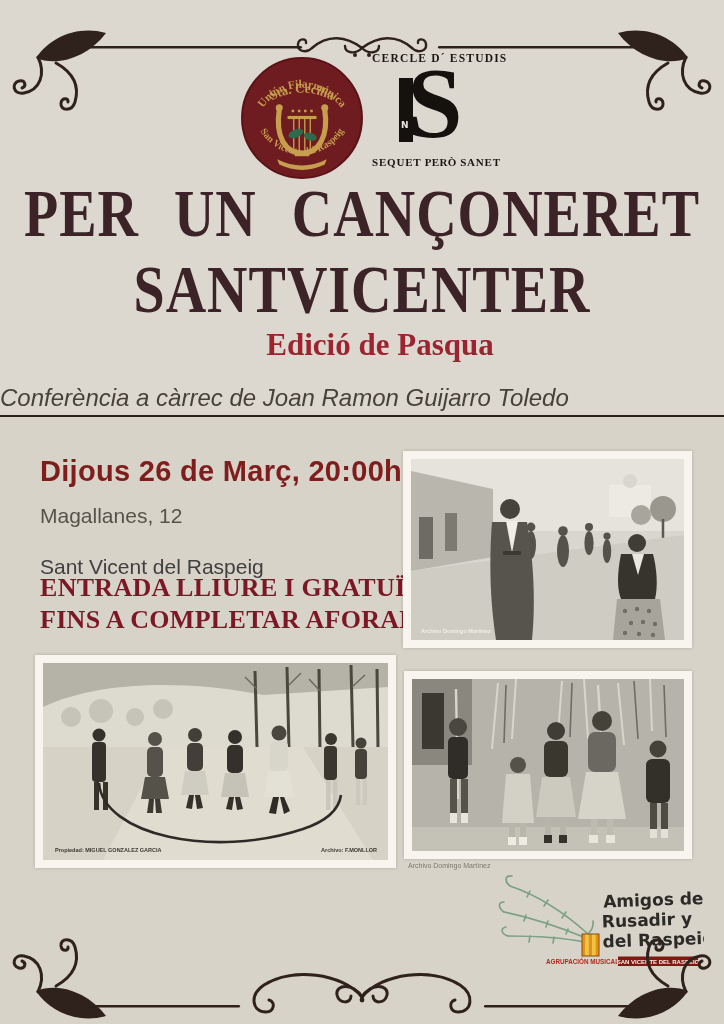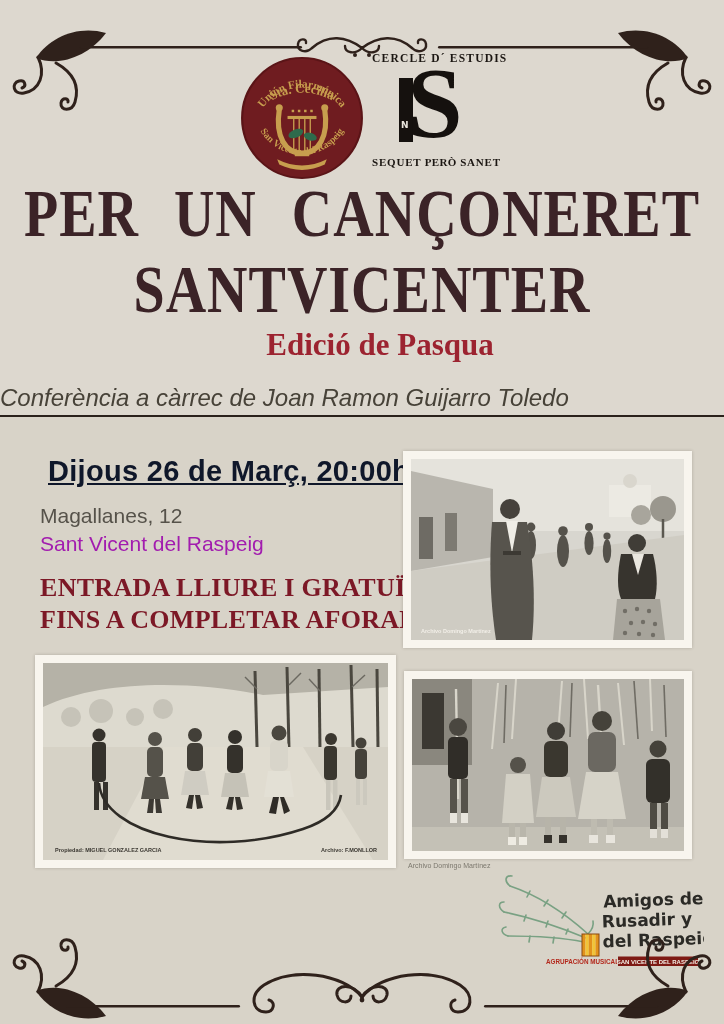--- a/index.html
+++ b/index.html
@@ -30,23 +30,23 @@
   .title-wrap{left:0;top:176px;width:724px;text-align:center;transform:scaleY(1.2);transform-origin:top center;}
   .title-line{font:bold 56px/1.13 "Liberation Serif",serif;color:#3b2327;letter-spacing:1px;}
   .title-line.first{word-spacing:20px;}
   .subtitle{left:0;top:327px;width:724px;text-align:center;
             font:bold 31px "Liberation Serif",serif;color:#9c2330;margin-left:18px;}
   .lecture{left:0;top:384px;width:724px;text-align:left;
            font:italic 24px "Liberation Sans",sans-serif;color:#474238;}
   .divider{left:0;top:415px;width:724px;height:2px;background:#2a211b;}
 
   
-  .datetime{left:48px;top:455px;font:bold 29px "Liberation Sans",sans-serif;color:#0f172a;letter-spacing:0.3px;text-decoration:underline;}
+  .datetime{left:40px;top:455px;font:bold 29px "Liberation Sans",sans-serif;color:#7f1d1d;letter-spacing:0.3px;}
   .addr1{left:40px;top:504px;font:21px "Liberation Sans",sans-serif;color:#56524a;}
-  .addr2{left:40px;top:532px;font:21px "Liberation Sans",sans-serif;color:#a21caf;}
+  .addr2{left:40px;top:555px;font:21px "Liberation Sans",sans-serif;color:#404040;}
   .admission{left:40px;top:572px;font:bold 26px/1.22 "Liberation Serif",serif;color:#7c1826;letter-spacing:0.3px;}
 
   
   .photo{position:absolute;background:#f8f5ee;box-shadow:0 0 3px rgba(60,50,40,.25);padding:8px;}
   .photo svg{display:block;}
   .photo-street{left:403px;top:451px;}
   .photo-rope{left:35px;top:655px;}
   .photo-palms{left:404px;top:671px;}
   .palms-caption{left:408px;top:862px;font:7px "Liberation Sans",sans-serif;color:#7c786e;}
 

